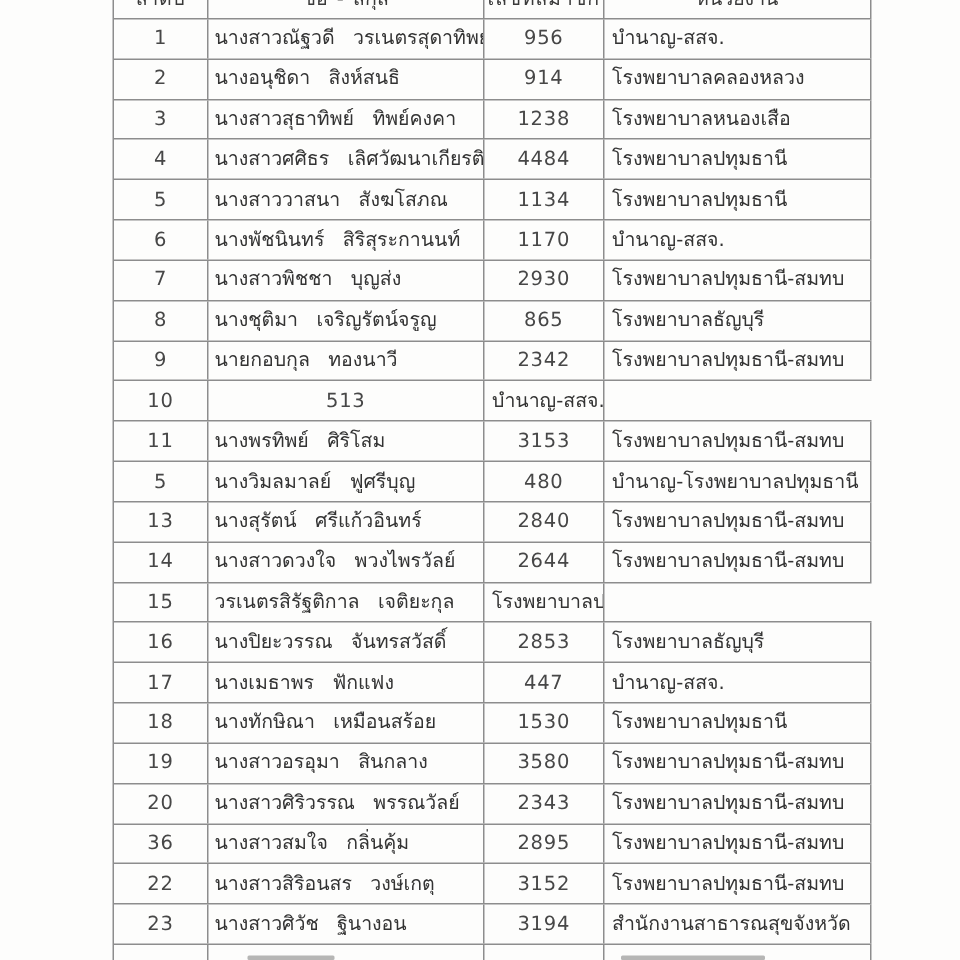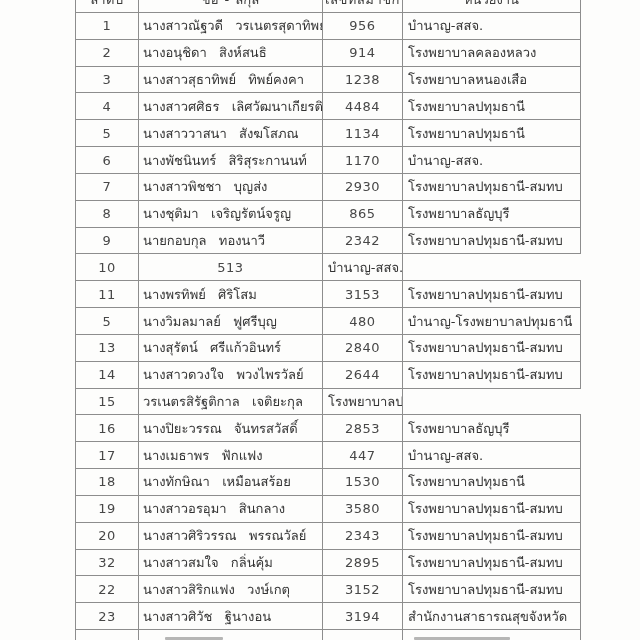--- a/index.html
+++ b/index.html
@@ -225,29 +225,29 @@
   </div>
 
   <div class="trow">
     <div class="cell c-no">20</div>
     <div class="cell c-name">นางสาวศิริวรรณ  พรรณวัลย์</div>
     <div class="cell c-num">2343</div>
     <div class="cell c-unit">โรงพยาบาลปทุมธานี-สมทบ</div>
   </div>
 
   <div class="trow">
-    <div class="cell c-no">32</div>
+    <div class="cell c-no">36</div>
     <div class="cell c-name">นางสาวสมใจ  กลิ่นคุ้ม</div>
     <div class="cell c-num">2895</div>
     <div class="cell c-unit">โรงพยาบาลปทุมธานี-สมทบ</div>
   </div>
 
   <div class="trow">
     <div class="cell c-no">22</div>
-    <div class="cell c-name">นางสาวสิริกแฟง  วงษ์เกตุ</div>
+    <div class="cell c-name">นางสาวสิริอนสร  วงษ์เกตุ</div>
     <div class="cell c-num">3152</div>
     <div class="cell c-unit">โรงพยาบาลปทุมธานี-สมทบ</div>
   </div>
 
   <div class="trow">
     <div class="cell c-no">23</div>
     <div class="cell c-name">นางสาวศิวัช  ฐินางอน</div>
     <div class="cell c-num">3194</div>
     <div class="cell c-unit">สำนักงานสาธารณสุขจังหวัด</div>
   </div>

